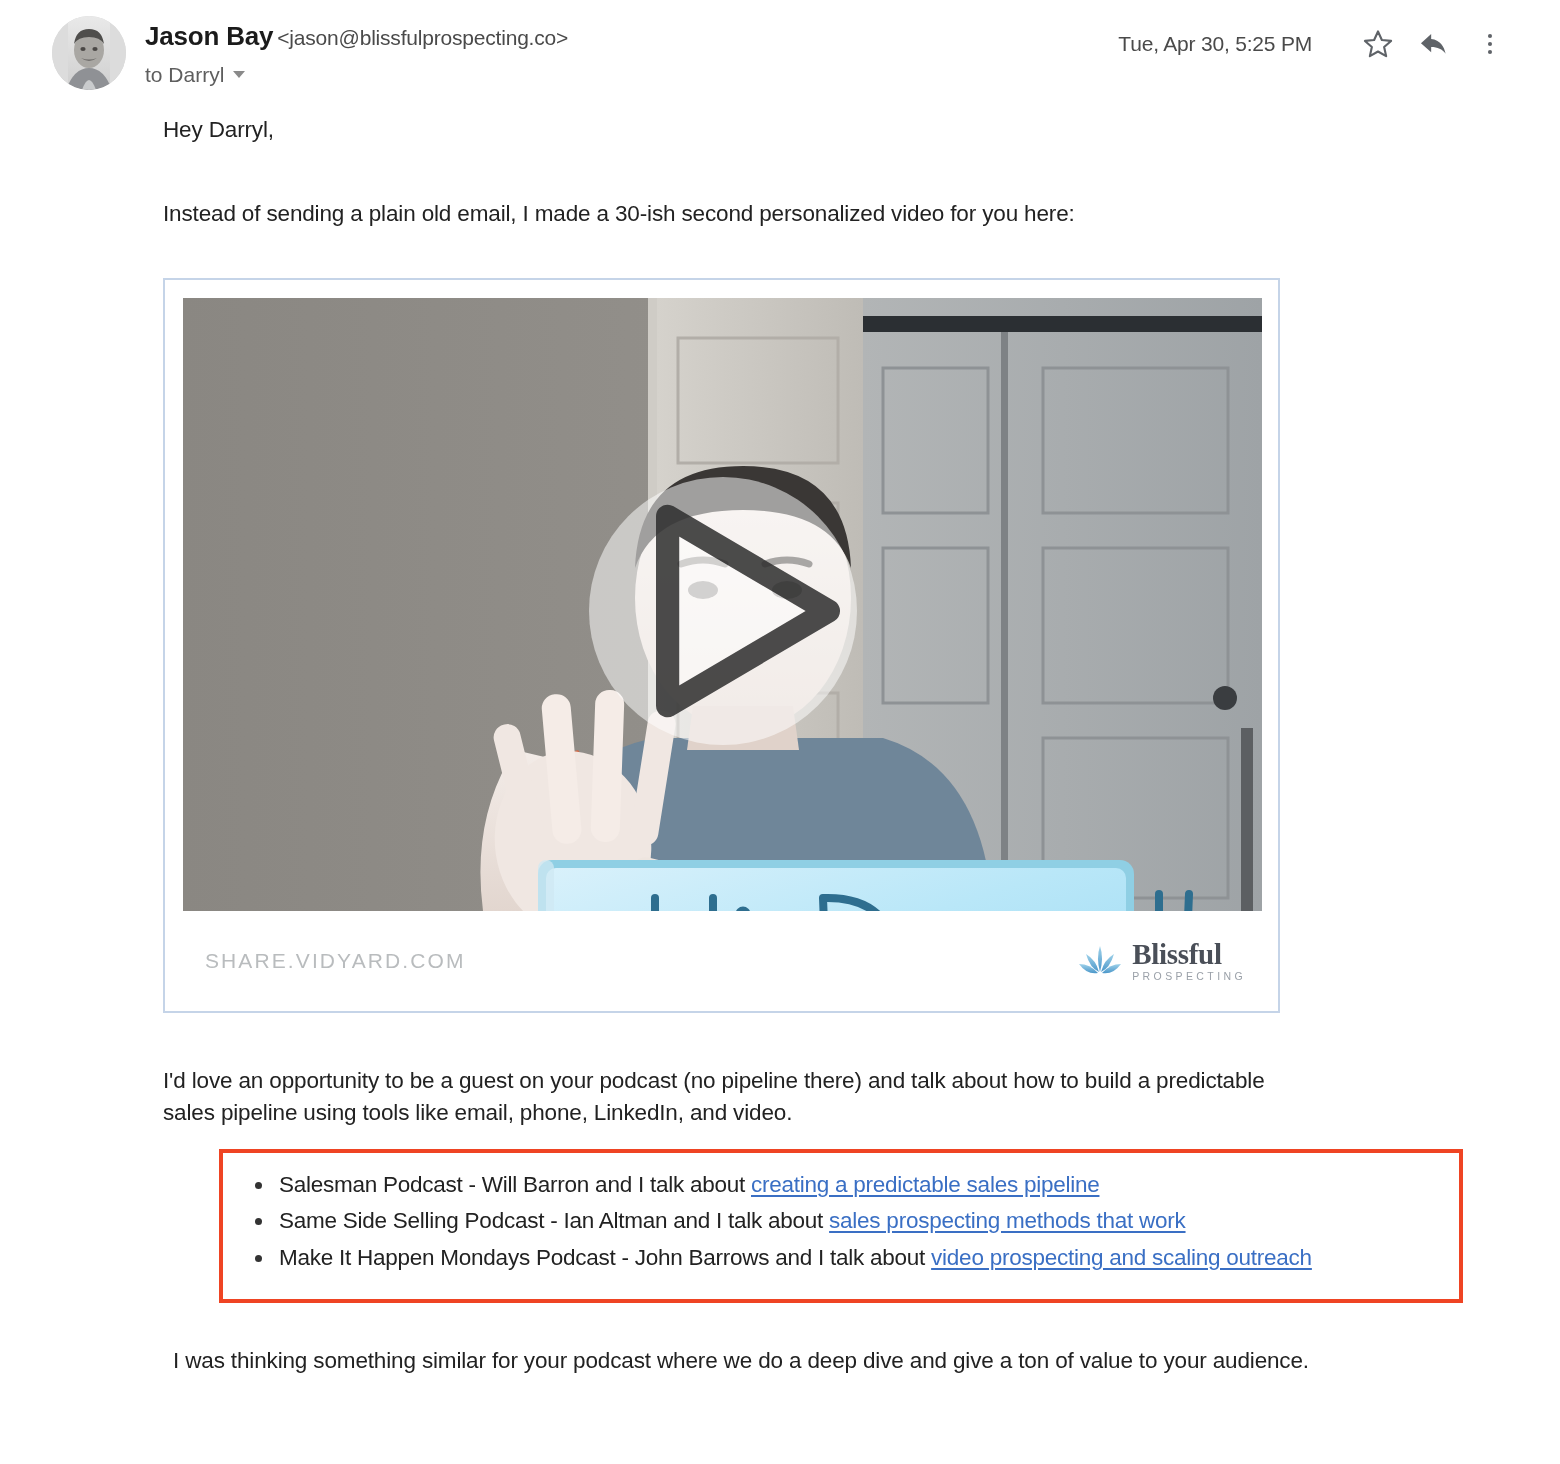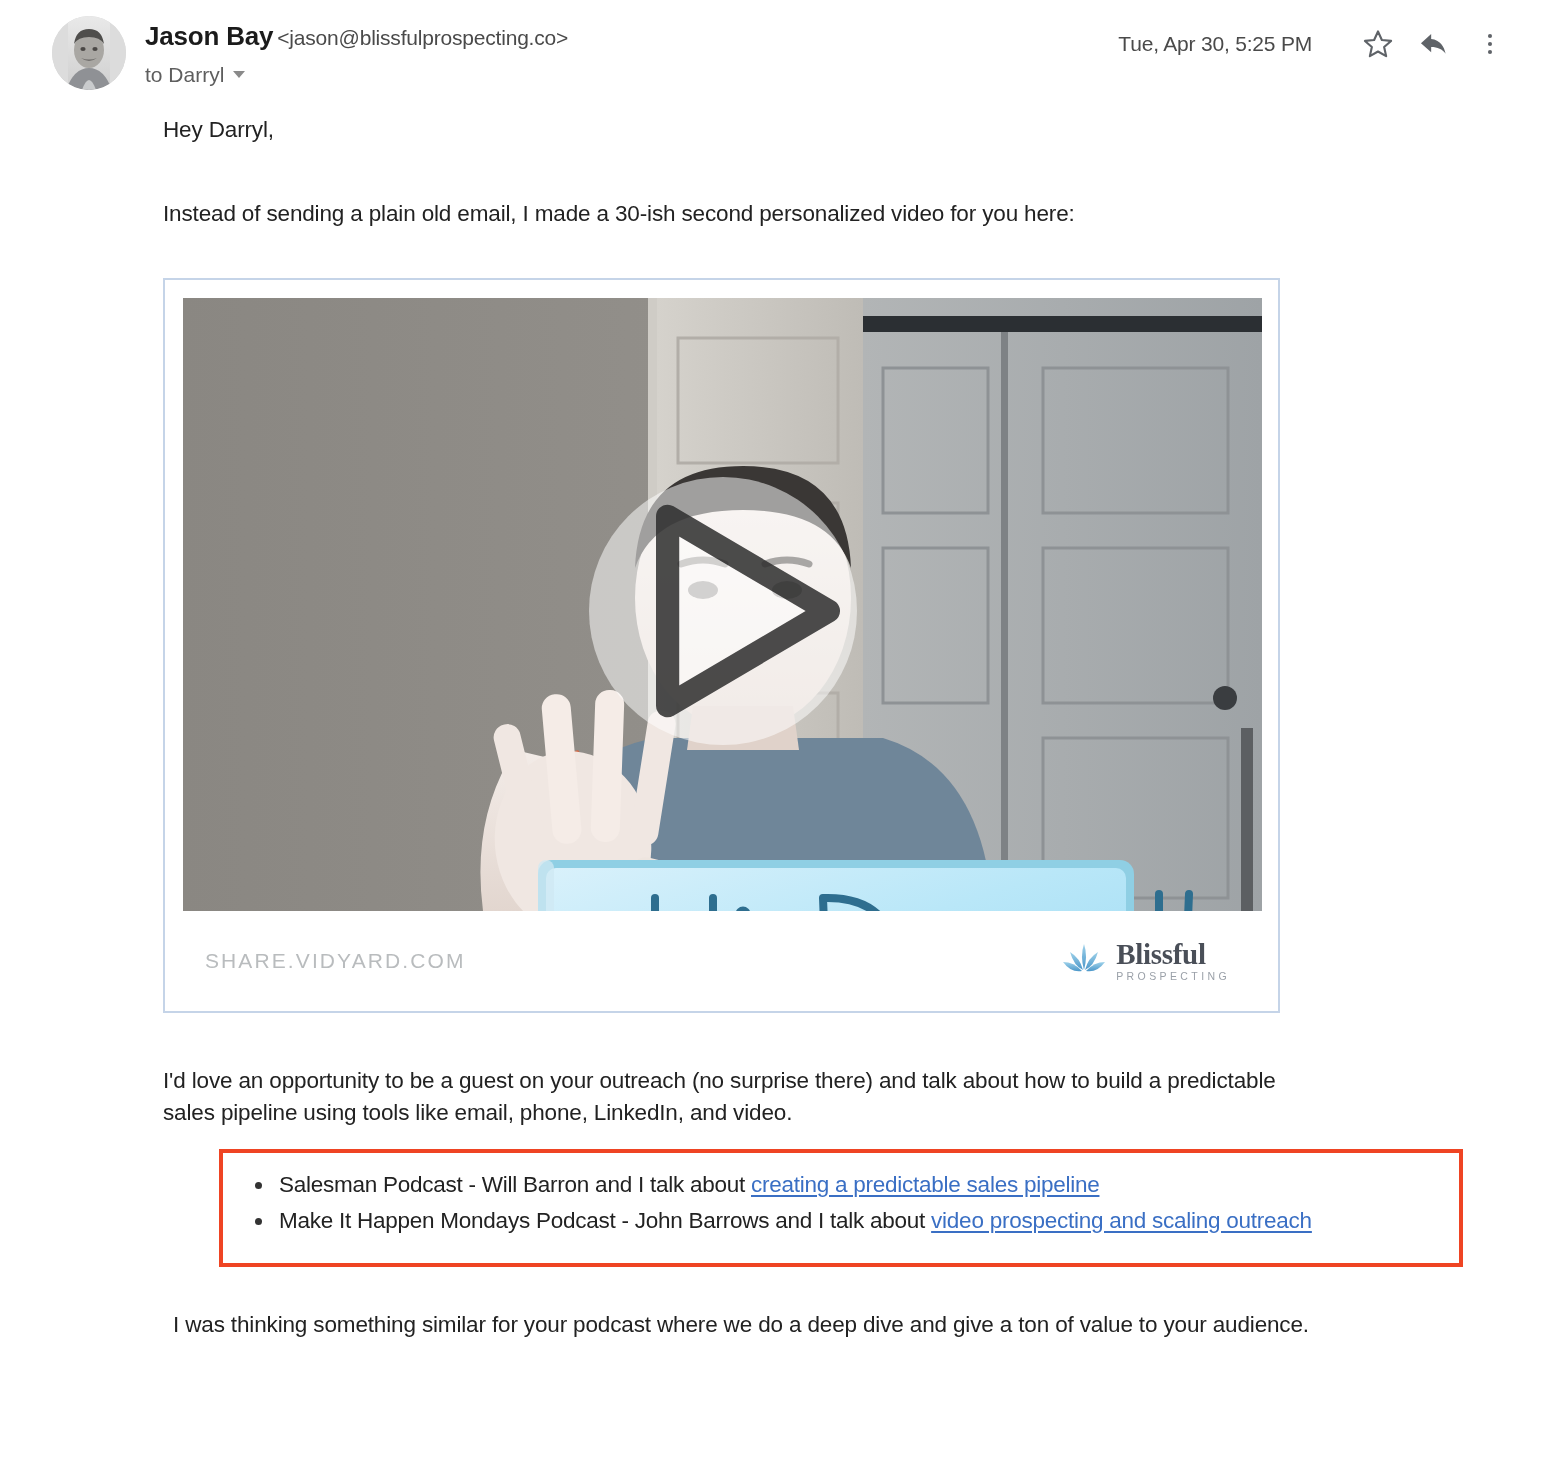--- a/index.html
+++ b/index.html
@@ -152,23 +152,23 @@
     background: #ffffff;
   }
   .vidyard-label {
     font-size: 21px;
     letter-spacing: 2.1px;
     color: #b9bcbe;
     font-weight: 400;
   }
   .brand-logo {
     display: flex;
-    align-items: flex-start;
+    align-items: center;
     gap: 10px;
-    margin-right: 24px;
+    margin-right: 8px;
   }
   .brand-text { line-height: 1; }
   .brand-name {
     font-family: "Liberation Serif", serif;
     font-size: 29px;
     font-weight: bold;
     color: #4a4f58;
     letter-spacing: -0.3px;
     display: block;
   }
@@ -431,31 +431,34 @@
         </svg>
         <span class="brand-text">
           <span class="brand-name">Blissful</span>
           <span class="brand-sub">PROSPECTING</span>
         </span>
       </span>
     </div>
   </div>
 
   <p class="para pitch">
-    <span>I'd love an opportunity to be a guest on your outreach (no surprise there) and talk about how to build a predictable</span><br>
+    <span>I'd love an opportunity to be a guest on your podcast (no pipeline there) and talk about how to build a predictable</span><br>
     <span>sales pipeline using tools like email, phone, LinkedIn, and video.</span>
   </p>
 
 
   <div class="podcast-box">
     <ul class="podcast-list">
       <li>
         <span>Salesman Podcast - Will Barron and I talk about </span><a class="link" href="#">creating a predictable sales pipeline</a>
       </li>
       <li>
+        <span>Same Side Selling Podcast - Ian Altman and I talk about </span><a class="link" href="#">sales prospecting methods that work</a>
+      </li>
+      <li>
         <span>Make It Happen Mondays Podcast - John Barrows and I talk about </span><a class="link" href="#">video prospecting and scaling outreach</a>
       </li>
     </ul>
   </div>
 
   <p class="para closing1">I was thinking something similar for your podcast where we do a deep dive and give a ton of value to your audience.</p>
 
 </div>
 
 </body></html>

